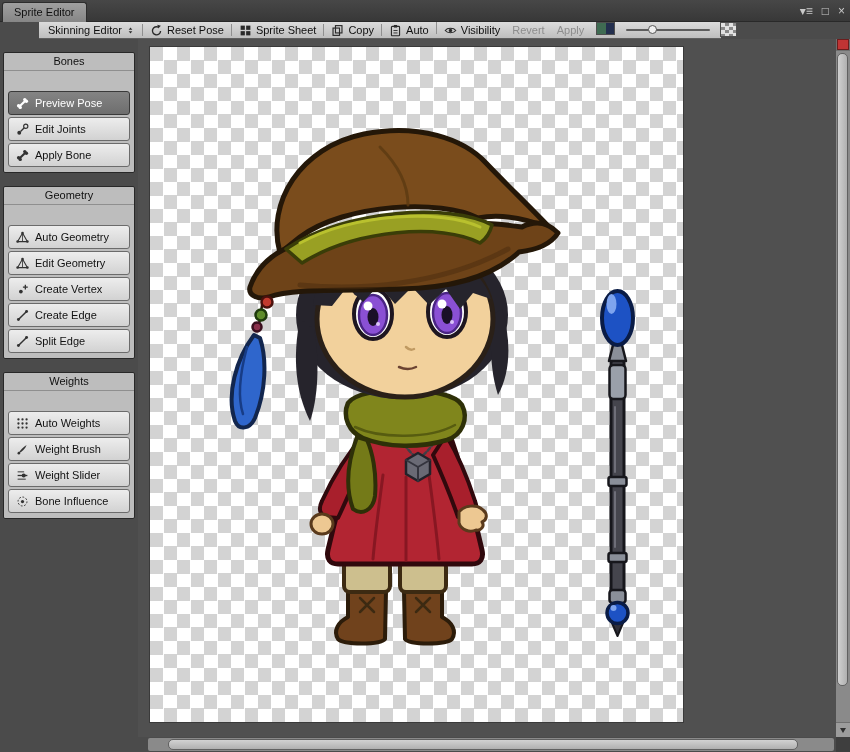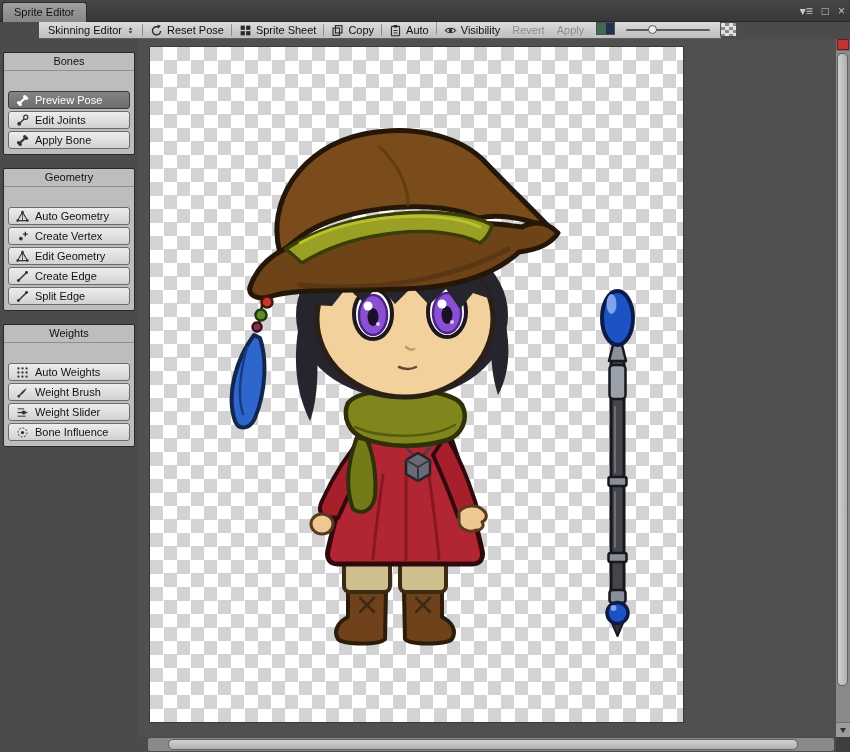--- a/index.html
+++ b/index.html
@@ -32,21 +32,21 @@
   .slider-track{position:absolute;left:0;right:0;top:7px;height:2px;background:#5c5c5c;border-radius:1px;}
   .slider-thumb{position:absolute;top:3px;left:26%;width:9px;height:9px;background:#efefef;
     border:1px solid #555;border-radius:50%;box-sizing:border-box;}
   .checker-icon{width:15px;height:13px;border:1px solid #4e4e4e;margin:0 5px;flex:none;
     background:conic-gradient(#8a8a8a 0 25%,#e2e2e2 0 50%,#8a8a8a 0 75%,#e2e2e2 0);background-size:8px 7px;}
   
   .sidebar{position:absolute;left:0;top:39px;width:138px;bottom:15px;background:#4b4b4b;}
   .panel{margin:13px 3px 0 3px;background:#bdbdbd;border:1px solid #282828;border-radius:2px;padding-bottom:3px;}
   .panel-header{text-align:center;font-size:11px;color:#101010;padding:2px 0 3px;
     border-bottom:1px solid #8f8f8f;margin-bottom:20px;}
-  .tool-btn{display:flex;align-items:center;gap:6px;width:calc(100% - 8px);margin:2px 4px;height:18px;
+  .tool-btn{display:flex;align-items:center;gap:6px;width:calc(100% - 8px);margin:2px 4px;height:24px;
     background:linear-gradient(#ededed,#d2d2d2);border:1px solid #6b6b6b;border-radius:3px;
     font-size:11px;color:#111;padding:0 7px;box-sizing:border-box;font-family:inherit;cursor:default;text-align:left;}
   .tool-btn.active{background:linear-gradient(#848484,#6e6e6e);color:#fff;border-color:#3a3a3a;}
   .tool-btn.active .bicon{color:#fff;}
   .bicon{width:13px;height:13px;color:#333;flex:none;}
   
   .canvas-area{position:absolute;left:138px;top:39px;right:14px;bottom:15px;background:#505050;}
   .sprite-canvas{position:absolute;left:12px;top:8px;width:533px;height:675px;
     outline:1px solid #3a3a3a;
     background:conic-gradient(#fff 0 25%,#d3d3d3 0 50%,#fff 0 75%,#d3d3d3 0);background-size:27px 27px;}
@@ -254,29 +254,29 @@
   <div class="panel">
     <div class="panel-header">Geometry</div>
     <button class="tool-btn">
       <svg class="bicon">
           <use href="#i-mesh"></use>
         </svg>
       <span>Auto Geometry</span>
     </button>
     <button class="tool-btn">
       <svg class="bicon">
+          <use href="#i-mesh"></use>
+        </svg>
+      <span>Edit Geometry</span>
+    </button>
+    <button class="tool-btn">
+      <svg class="bicon">
           <use href="#i-vertex"></use>
         </svg>
       <span>Create Vertex</span>
-    </button>
-    <button class="tool-btn">
-      <svg class="bicon">
-          <use href="#i-mesh"></use>
-        </svg>
-      <span>Edit Geometry</span>
     </button>
     <button class="tool-btn">
       <svg class="bicon">
           <use href="#i-edge"></use>
         </svg>
       <span>Create Edge</span>
     </button>
     <button class="tool-btn">
       <svg class="bicon">
           <use href="#i-edge"></use>

